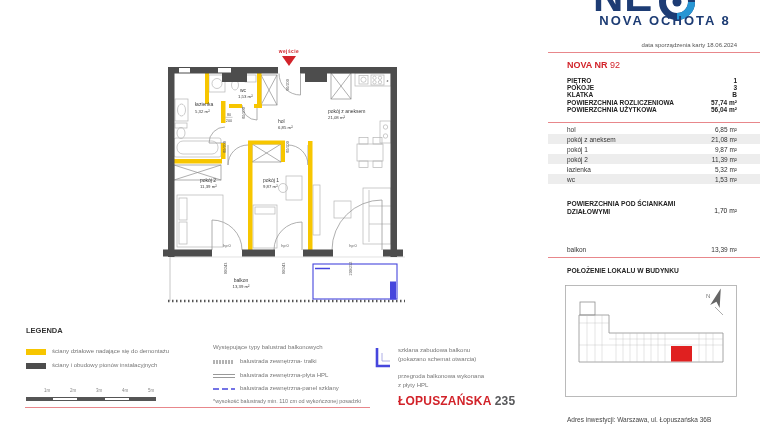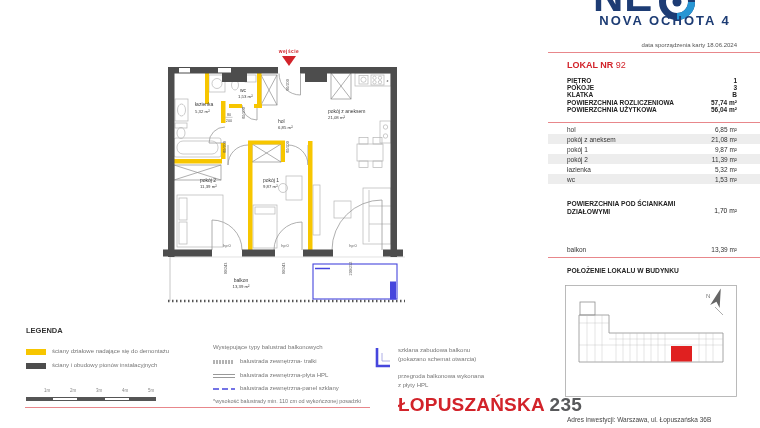--- a/index.html
+++ b/index.html
@@ -231,40 +231,40 @@
 
 <svg class="abs" style="left:374px;top:347px;" width="20" height="22">
   <path d="M3,1 V19 H16" fill="none" stroke="#4646dd" stroke-width="2.6"></path>
   <path d="M8,6 V14 H16" fill="none" stroke="#9a9adf" stroke-width="0.8"></path>
 </svg>
 <div class="abs leg-txt" style="left:398px;top:347px;">szklana zabudowa balkonu</div>
 <div class="abs leg-txt" style="left:398px;top:356px;">(pokazano schemat otwarcia)</div>
 <div class="abs leg-txt" style="left:398px;top:373px;">przegroda balkonowa wykonana</div>
 <div class="abs leg-txt" style="left:398px;top:382px;">z płyty HPL</div>
 
-<div class="abs" style="left:398px;top:394px;font-size:19px;font-weight:bold;letter-spacing:0.2px;">
+<div class="abs" style="left:398px;top:394px;font-size:12px;font-weight:bold;letter-spacing:0.2px;">
   <span class="red">ŁOPUSZAŃSKA</span>
   <span style="color:#58595b;">235</span>
 </div>
 
 <div class="abs" style="left:575px;top:0;width:180px;height:33px;overflow:hidden;">
   <span class="abs navy" style="left:18px;top:-27px;font-size:42px;font-weight:bold;letter-spacing:1px;">NE</span>
   <svg class="abs" style="left:80px;top:-16px;" width="44" height="48">
     <circle cx="22" cy="18" r="14.5" fill="none" stroke="#1d3c74" stroke-width="7"></circle>
     <path d="M36.5,18 A14.5,14.5 0 0 1 22,32.5" fill="none" stroke="#2796d4" stroke-width="7"></path>
     <circle cx="22" cy="18" r="4.5" fill="#1d3c74"></circle>
   </svg>
 </div>
-<div class="abs navy" style="left:575px;top:13px;width:180px;text-align:center;font-size:13px;font-weight:bold;letter-spacing:2px;">NOVA OCHOTA 4</div>
+<div class="abs navy" style="left:575px;top:13px;width:180px;text-align:center;font-size:13px;font-weight:bold;letter-spacing:2px;">NOVA OCHOTA 8</div>
 
 <div class="abs" style="left:548px;top:42px;width:189px;text-align:right;font-size:6px;color:#555;">data sporządzenia karty 18.06.2024</div>
 <div class="abs hr-red" style="left:548px;top:52px;width:212px;"></div>
 
 <div class="abs" style="left:567px;top:60px;font-size:9px;">
-  <span class="red" style="font-weight:bold;">LOKAL NR</span>
+  <span class="red" style="font-weight:bold;">NOVA NR</span>
   <span class="red">92</span>
 </div>
 
 <div class="abs" style="left:567px;top:77px;width:170px;">
   <div class="panel-row">
       <span>PIĘTRO</span>
       <span>1</span>
     </div>
   <div class="panel-row">
       <span>POKOJE</span>

